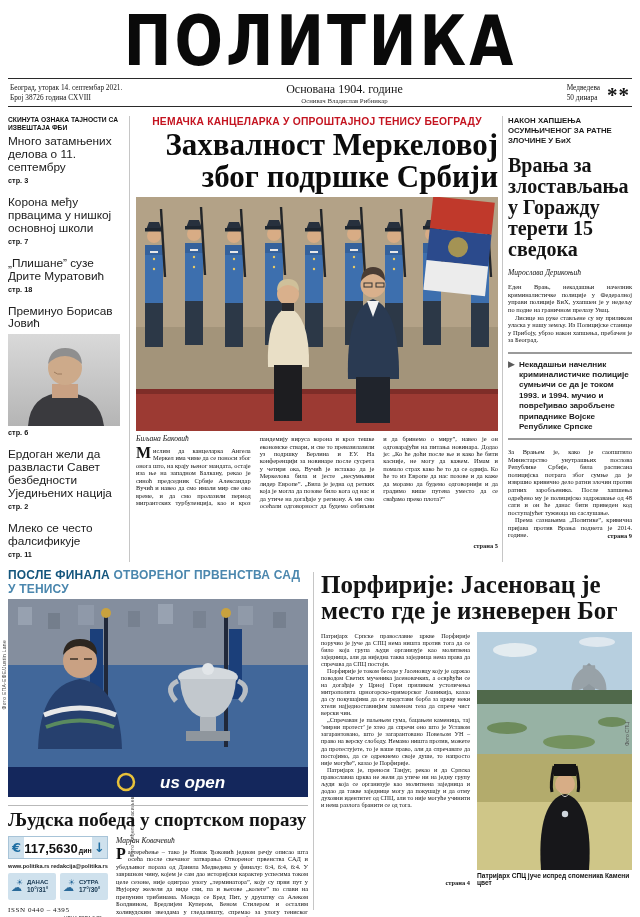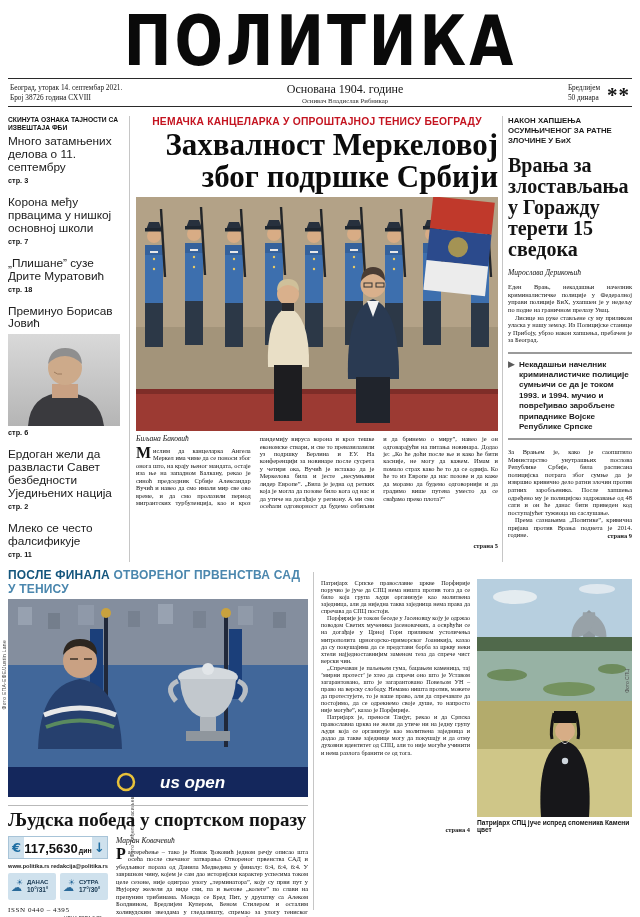--- a/index.html
+++ b/index.html
@@ -120,21 +120,21 @@
     <div class="dl-left">
       <div>Београд, уторак 14. септембар 2021.</div>
       <div>Број 38726 година CXVIII</div>
     </div>
     <div class="dl-center">
       <div class="f1">Основана 1904. године</div>
       <div class="f2">Оснивач Владислав Рибникар</div>
     </div>
     <div class="dl-right">
       <div class="pr">
-        <div>Бредлијем</div>
+        <div>Медведева</div>
         <div>50 динара</div>
       </div>
       <div class="stars">**</div>
     </div>
   </div>
 
   <div class="vdiv" id="vd1"></div>
   <div class="vdiv" id="vd2"></div>
   <div class="vdiv" id="vd3"></div>
 
@@ -377,20 +377,21 @@
       <div class="tn-article">
         <div class="byline">Марјан Ковачевић</div>
         <p class="tn-text">Растерећење – тако је Новак Ђоковић једном речју описао шта осећа после свечаног затварања Отвореног првенства САД и убедљивог пораза од Данила Медведева у финалу: 6:4, 6:4, 6:4. У завршном чину, којем је сам дао историјски карактер успесима током целе сезоне, није одиграо улогу „терминатора”, коју су први пут у Њујорку желели да виде сви, па и његове „колеге” по слави на препуним трибинама. Можда се Бред Пит, у друштву са Алеком Болдвином, Бредлијем Купером, Беном Стилером и осталим холивудским звездама у гледалишту, спремао за улогу тениског супермена једног дана, али ток историјског финала га је на крају пратио ка улози Ахила у „Троји”.</p>
 
       </div>
     </div>
   </div>
   <div class="vcred" id="tn-cred">Фото ЕПА-ЕФЕ/Justin Lane</div>
 
   <div class="pat">
+    <div class="pt-headline">Порфирије: Јасеновац је место где је изневерен Бог</div>
     <div class="pt-row">
       <div class="pt-text">
         <p>Патријарх Српске православне цркве Порфирије поручио је јуче да СПЦ нема ништа против тога да се било која група људи организује као молитвена заједница, али да ниједна таква заједница нема права да спречава да СПЦ постоји.</p>
         <p class="ind">Порфирије је током беседе у Јасеновцу коју је одржао поводом Светих мученика јасеновачких, а осврћући се на догађаје у Црној Гори приликом устоличења митрополита црногорско-приморског Јоаникија, казао да су покушајима да се представи борба за цркву неки хтели најједноставнијим заменом теза да спрече чист верски чин.</p>
         <p class="ind">„Спречаван је паљењем гума, бацањем каменица, тај ’мирни протест’ је хтео да спречи оно што је Уставом загарантовано, што је загарантовано Повељом УН – право на верску слободу. Немамо ништа против, можете да протестујете, то је ваше право, али да спречавате да постојимо, да се одрекнемо своје душе, то напросто није могуће”, казао је Порфирије.</p>
         <p class="ind">Патријарх је, преноси Танјуг, рекао и да Српска православна црква не жели да утиче ни на једну групу људи која се организује као молитвена заједница и додао да такве заједнице могу да покушају и да отму духовни идентитет од СПЦ, али то није могуће учинити и нема разлога бранити се од тога.</p>
         <span class="pageref">страна 4</span>
       </div>
       <div class="pt-photo-col" style="position:relative;">
         <svg class="pt-photo" viewBox="0 0 155 238" preserveAspectRatio="none">

